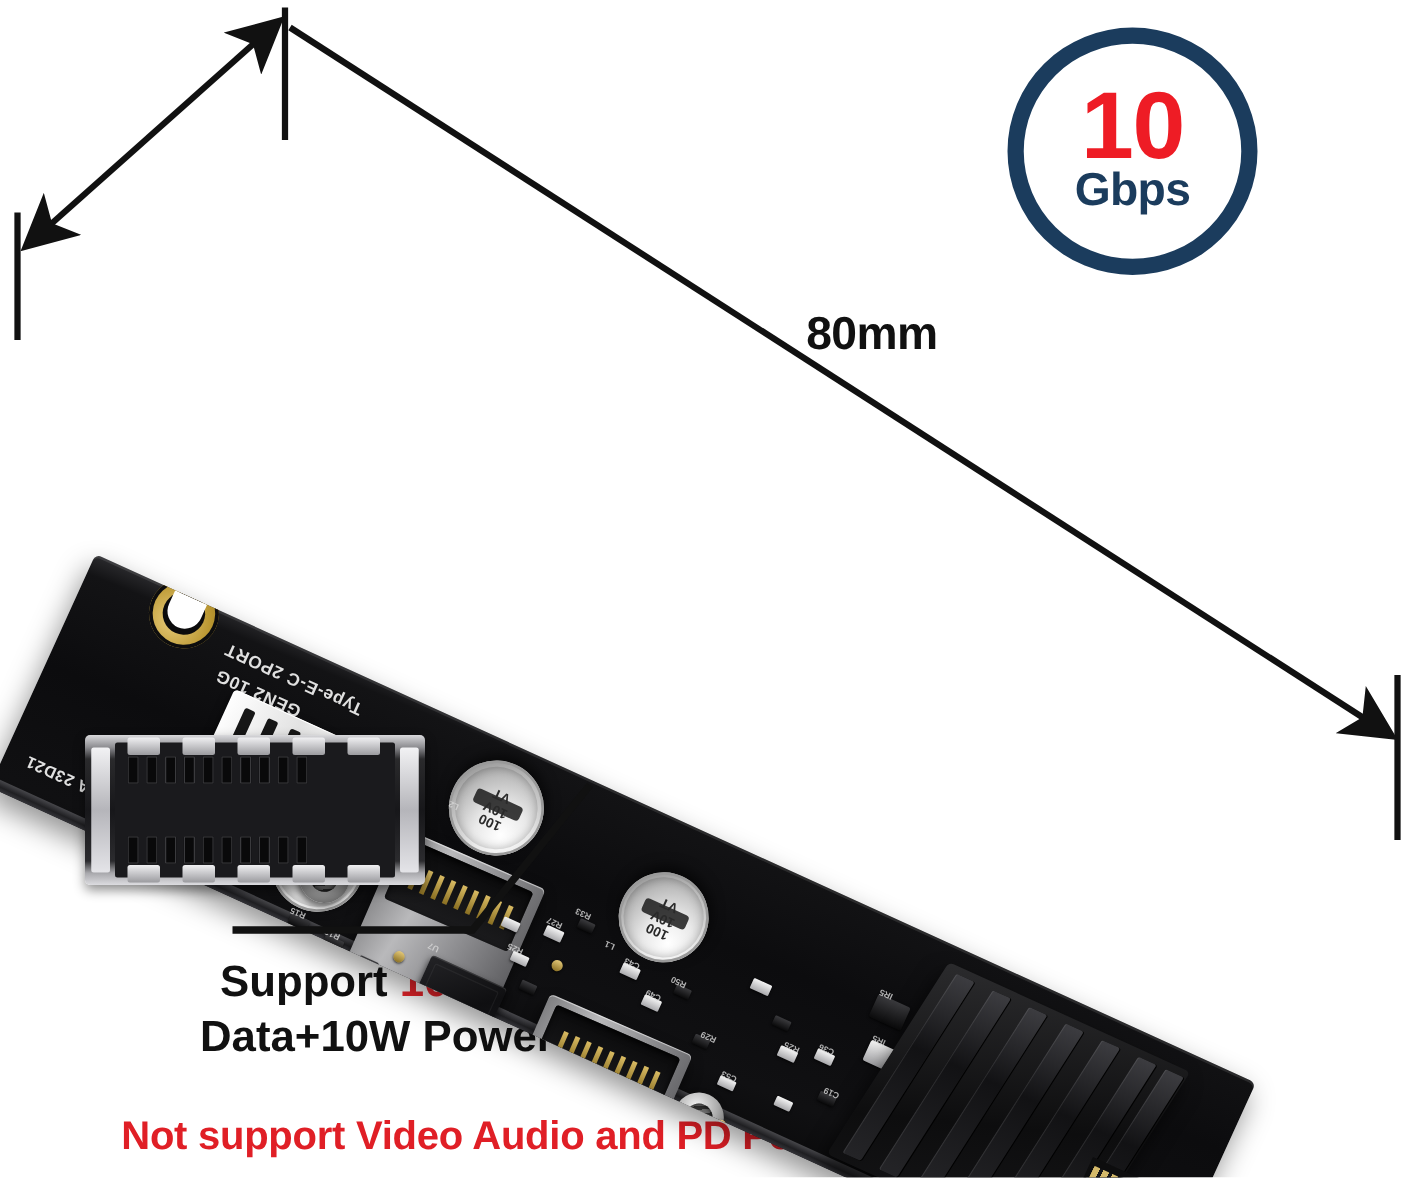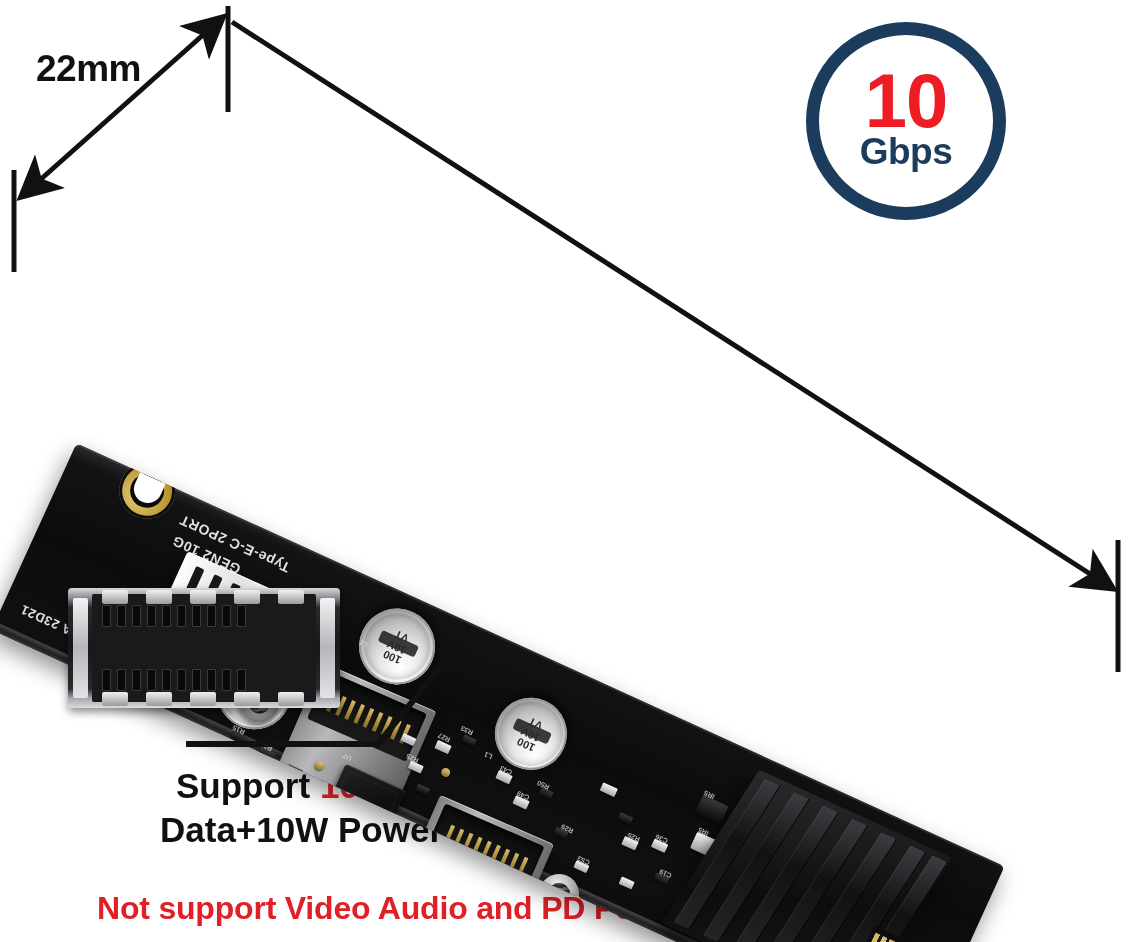--- a/index.html
+++ b/index.html
@@ -357,22 +357,22 @@
     position:absolute; height:14px; width:26px;
     background:linear-gradient(180deg,#f0f0f2,#9b9b9f);
     border-radius:2px;
   }
 </style>
 </head>
 <body>
 
 <div id="stage">
 
-  <div class="dim-label" id="dim-22">22mm</div>
-
+
+  <div class="dim-label" id="dim-80">80mm</div>
 
   <div id="badge">
     <div class="b10">10</div>
     <div class="bgbps">Gbps</div>
   </div>
 
   <div class="callout-line" id="callout-1">
     <span>Support </span><span class="red-inline">10</span><span>Gbps</span>
   </div>
   <div class="callout-line" id="callout-2">Data+10W Power</div>

